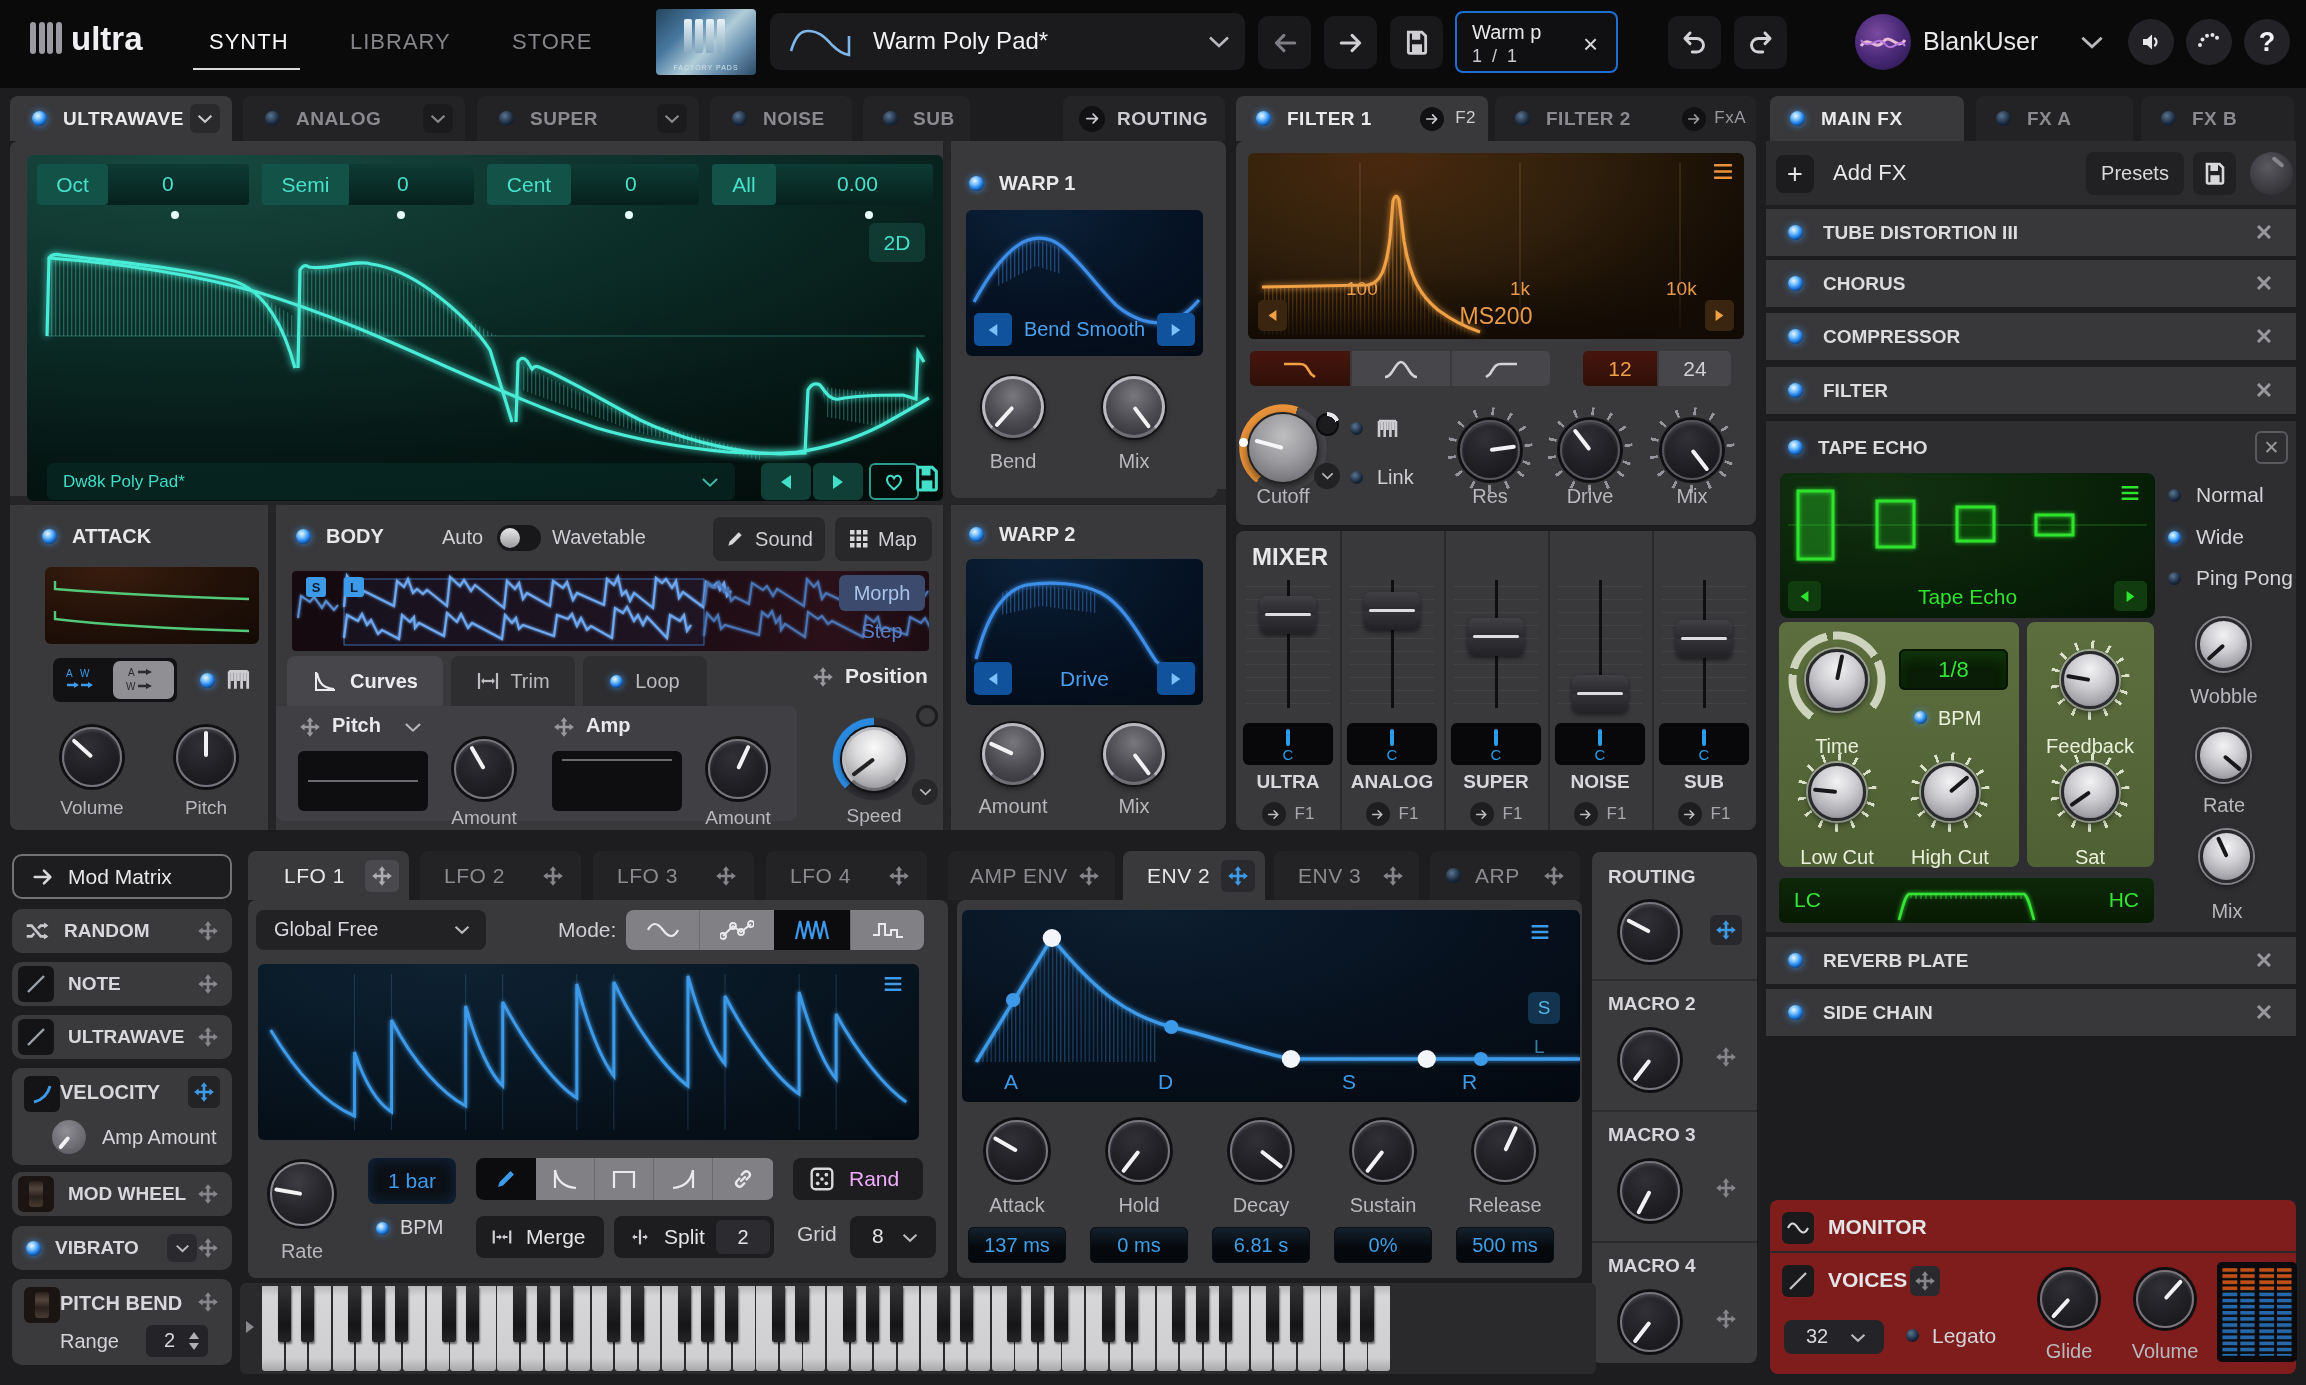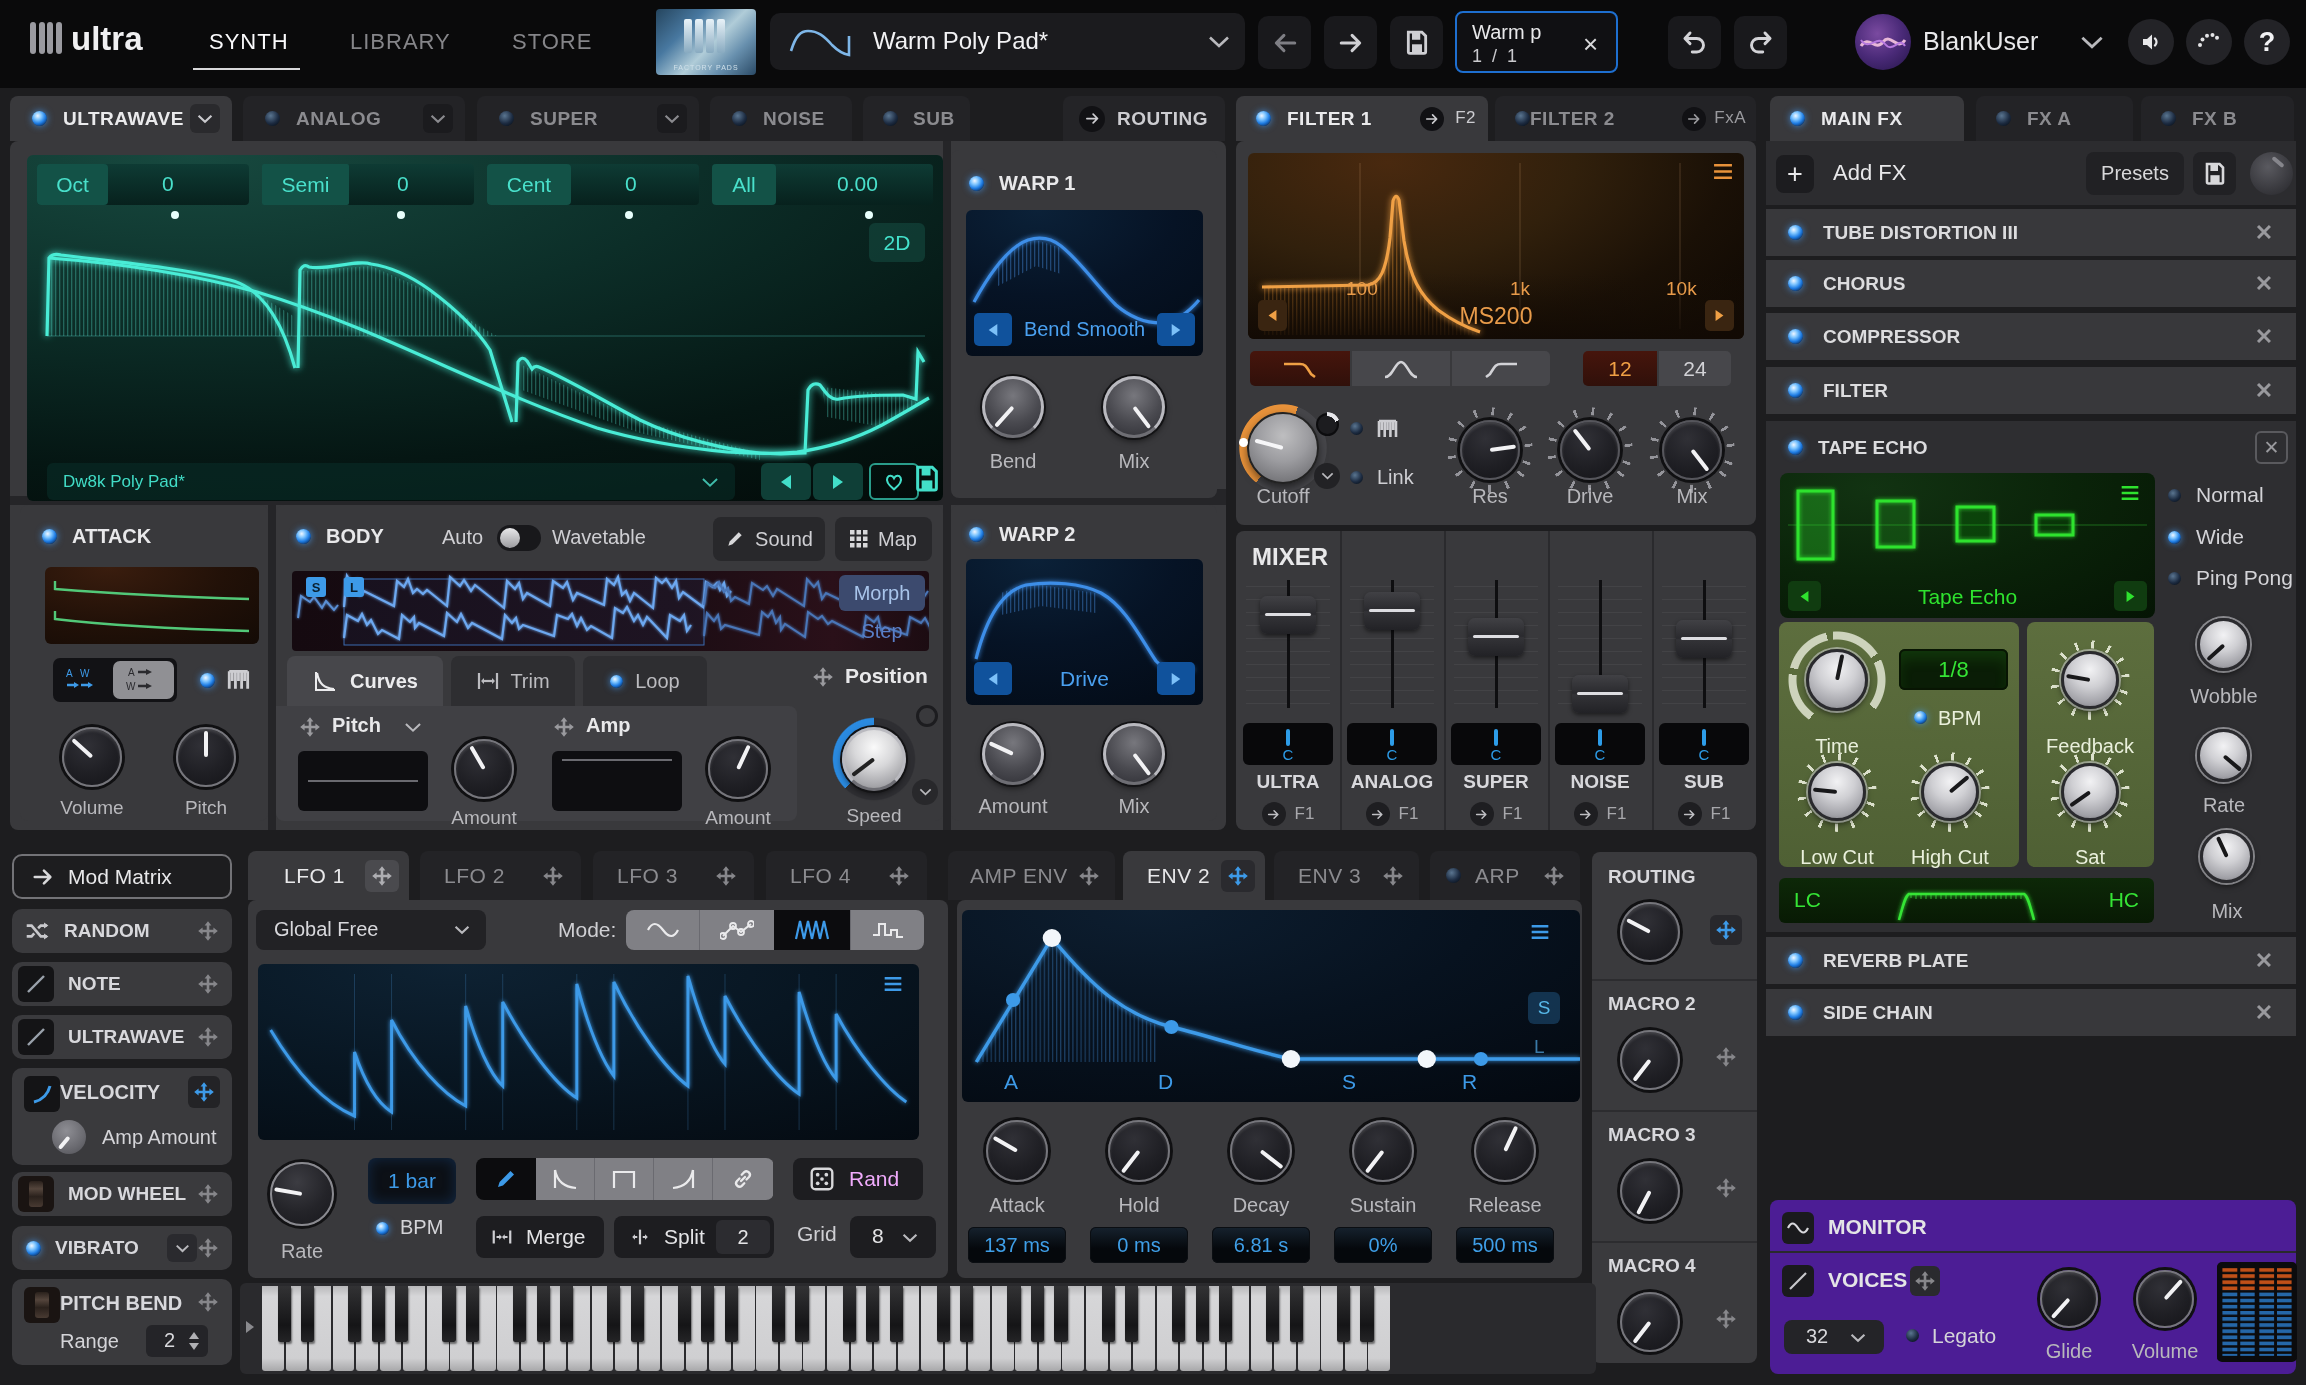--- a/index.html
+++ b/index.html
@@ -547,21 +547,21 @@
       <span style="margin-left:16px">FILTER 1</span>
     <div style="position:absolute;right:44px;top:11px;width:24px;height:24px;border-radius:50%;background:#111114;display:flex;align-items:center;justify-content:center">
         <svg width="14" height="14" viewBox="0 0 24 24" style="color:#cdcdd1">
           <use href="#arri"></use>
         </svg>
       </div>
     <span style="position:absolute;right:12px;top:12px;font-weight:normal;font-size:17px;color:#cdcdd1">F2</span>
   </div>
   <div class="tab" style="left:1495px;width:261px">
       <span class="led dim" style="margin-left:20px"></span>
-      <span style="">FILTER 2</span>
+      <span style="margin-left:16px">FILTER 2</span>
     <div style="position:absolute;right:50px;top:11px;width:24px;height:24px;border-radius:50%;background:#111114;display:flex;align-items:center;justify-content:center">
         <svg width="14" height="14" viewBox="0 0 24 24" style="color:#9a9a9e">
           <use href="#arri"></use>
         </svg>
       </div>
     <span style="position:absolute;right:10px;top:12px;font-weight:normal;font-size:17px;color:#9a9a9e">FxA</span>
   </div>
   <div class="panel" style="left:1236px;top:141px;width:520px;height:384px;background:#39393c">
     <div class="abs" style="left:12px;top:12px;width:496px;height:186px;border-radius:6px;overflow:hidden;background:radial-gradient(95% 130% at 28% 5%,#49290f 0%,#31200c 40%,#1a1006 72%,#0e0803 100%)">
       <svg width="496" height="186" viewBox="0 0 496 186">
@@ -896,21 +896,21 @@
       <span class="led" style="margin-left:22px"></span>
       <span style="margin-left:20px">REVERB PLATE</span>
       <div class="xbtn" style="right:14px;position:absolute">✕</div>
     </div>
   <div class="fxrow" style="top:989px">
       <span class="led" style="margin-left:22px"></span>
       <span style="margin-left:20px">SIDE CHAIN</span>
       <div class="xbtn" style="right:14px;position:absolute">✕</div>
     </div>
 
-  <div class="panel" style="left:1770px;top:1200px;width:526px;height:174px;background:#4c1d95">
+  <div class="panel" style="left:1770px;top:1200px;width:526px;height:174px;background:#7f1d1d">
     <div class="abs" style="left:12px;top:12px;width:32px;height:32px;background:#1a1a1d;border-radius:6px;display:flex;align-items:center;justify-content:center">
       <svg width="22" height="14" viewBox="0 0 22 14">
           <path d="M1 7 C4 1 7 1 11 7 C15 13 18 13 21 7" fill="none" stroke="#d8d8dc" stroke-width="2.2"></path>
         </svg>
       </div>
     <div class="abs" style="left:58px;top:15px;color:#e4e4e6;font-size:21px;font-weight:bold">MONITOR</div>
     <div class="abs" style="left:0;top:51px;width:526px;height:2px;background:#2a2a2d"></div>
     <div class="abs" style="left:12px;top:65px;width:32px;height:32px;background:#1a1a1d;border-radius:6px;display:flex;align-items:center;justify-content:center">
       <svg width="20" height="20" viewBox="0 0 20 20">
           <path d="M2 18 L18 2" stroke="#c8c8cc" stroke-width="2.2"></path>

